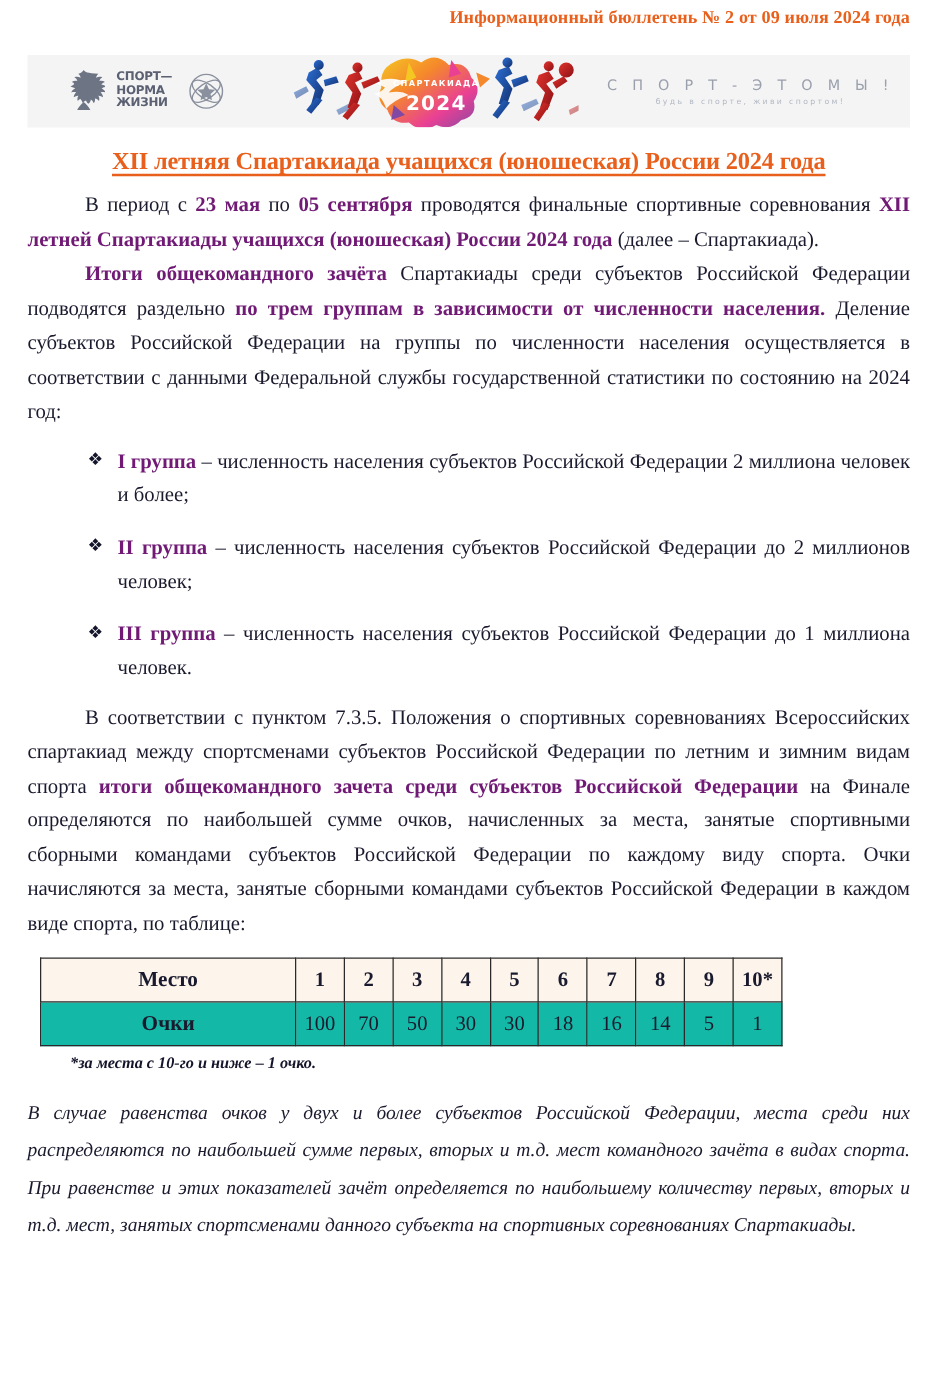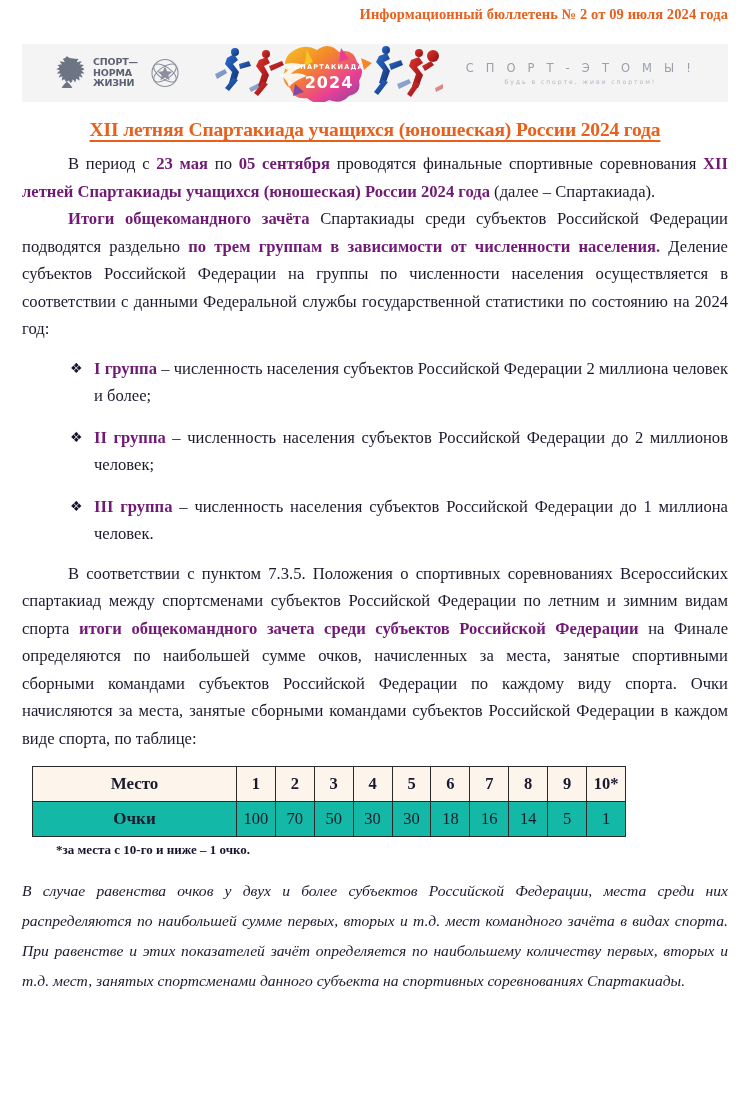--- a/index.html
+++ b/index.html
@@ -31,20 +31,21 @@
 
   
   .banner {
     position: absolute;
     top: 44px; left: 22px;
     width: 706px; height: 58px;
     background: #f4f4f5;
     display: flex;
     align-items: center;
     overflow: hidden;
+    gap: 20px;
   }
   .banner-left {
     display: flex; align-items: center;
     gap: 9px;
     padding-left: 28px;
     flex: 0 0 auto;
   }
   .coat-arms { width: 34px; height: 38px; display:block; }
   .sport-norma {
     font-family: "DejaVu Sans", sans-serif;
@@ -173,20 +174,21 @@
   table.points td.label {
     width: 204px;
     font-weight: bold;
     font-size: 17px;
   }
 
   .footnote {
     margin-top: 5px;
     padding-left: 34px;
     font-size: 13px;
+    font-style: italic;
     font-weight: bold;
     color: #14142b;
   }
 
   p.italic-para {
     margin: 18px 0 16px 0;
     font-size: 15.6px;
     line-height: 30px;
     font-style: italic;
     text-align: justify;

